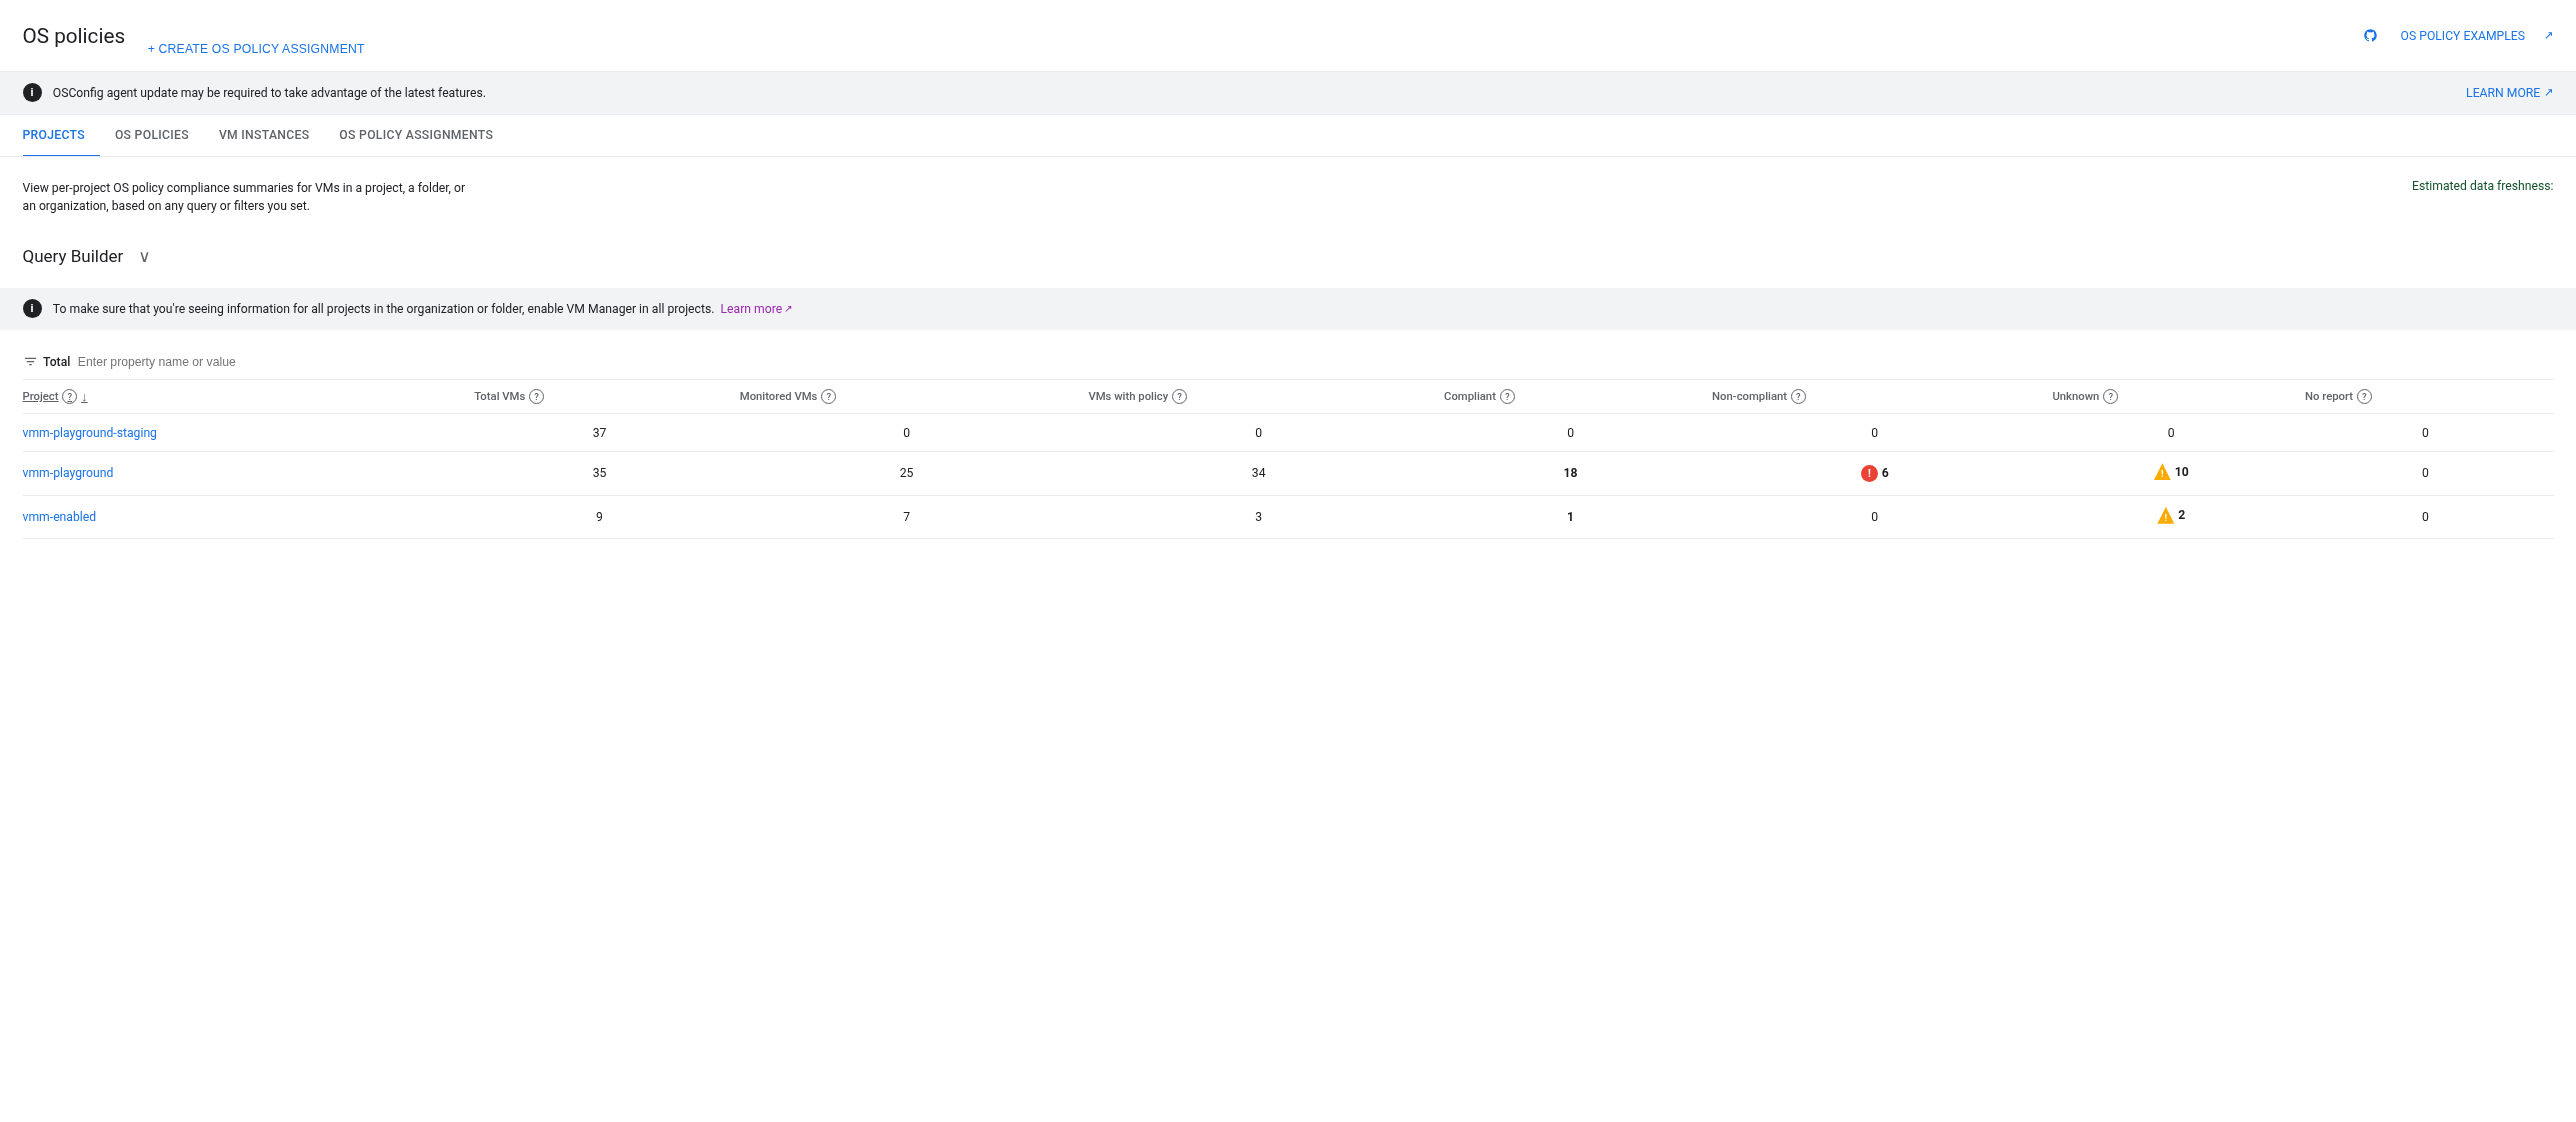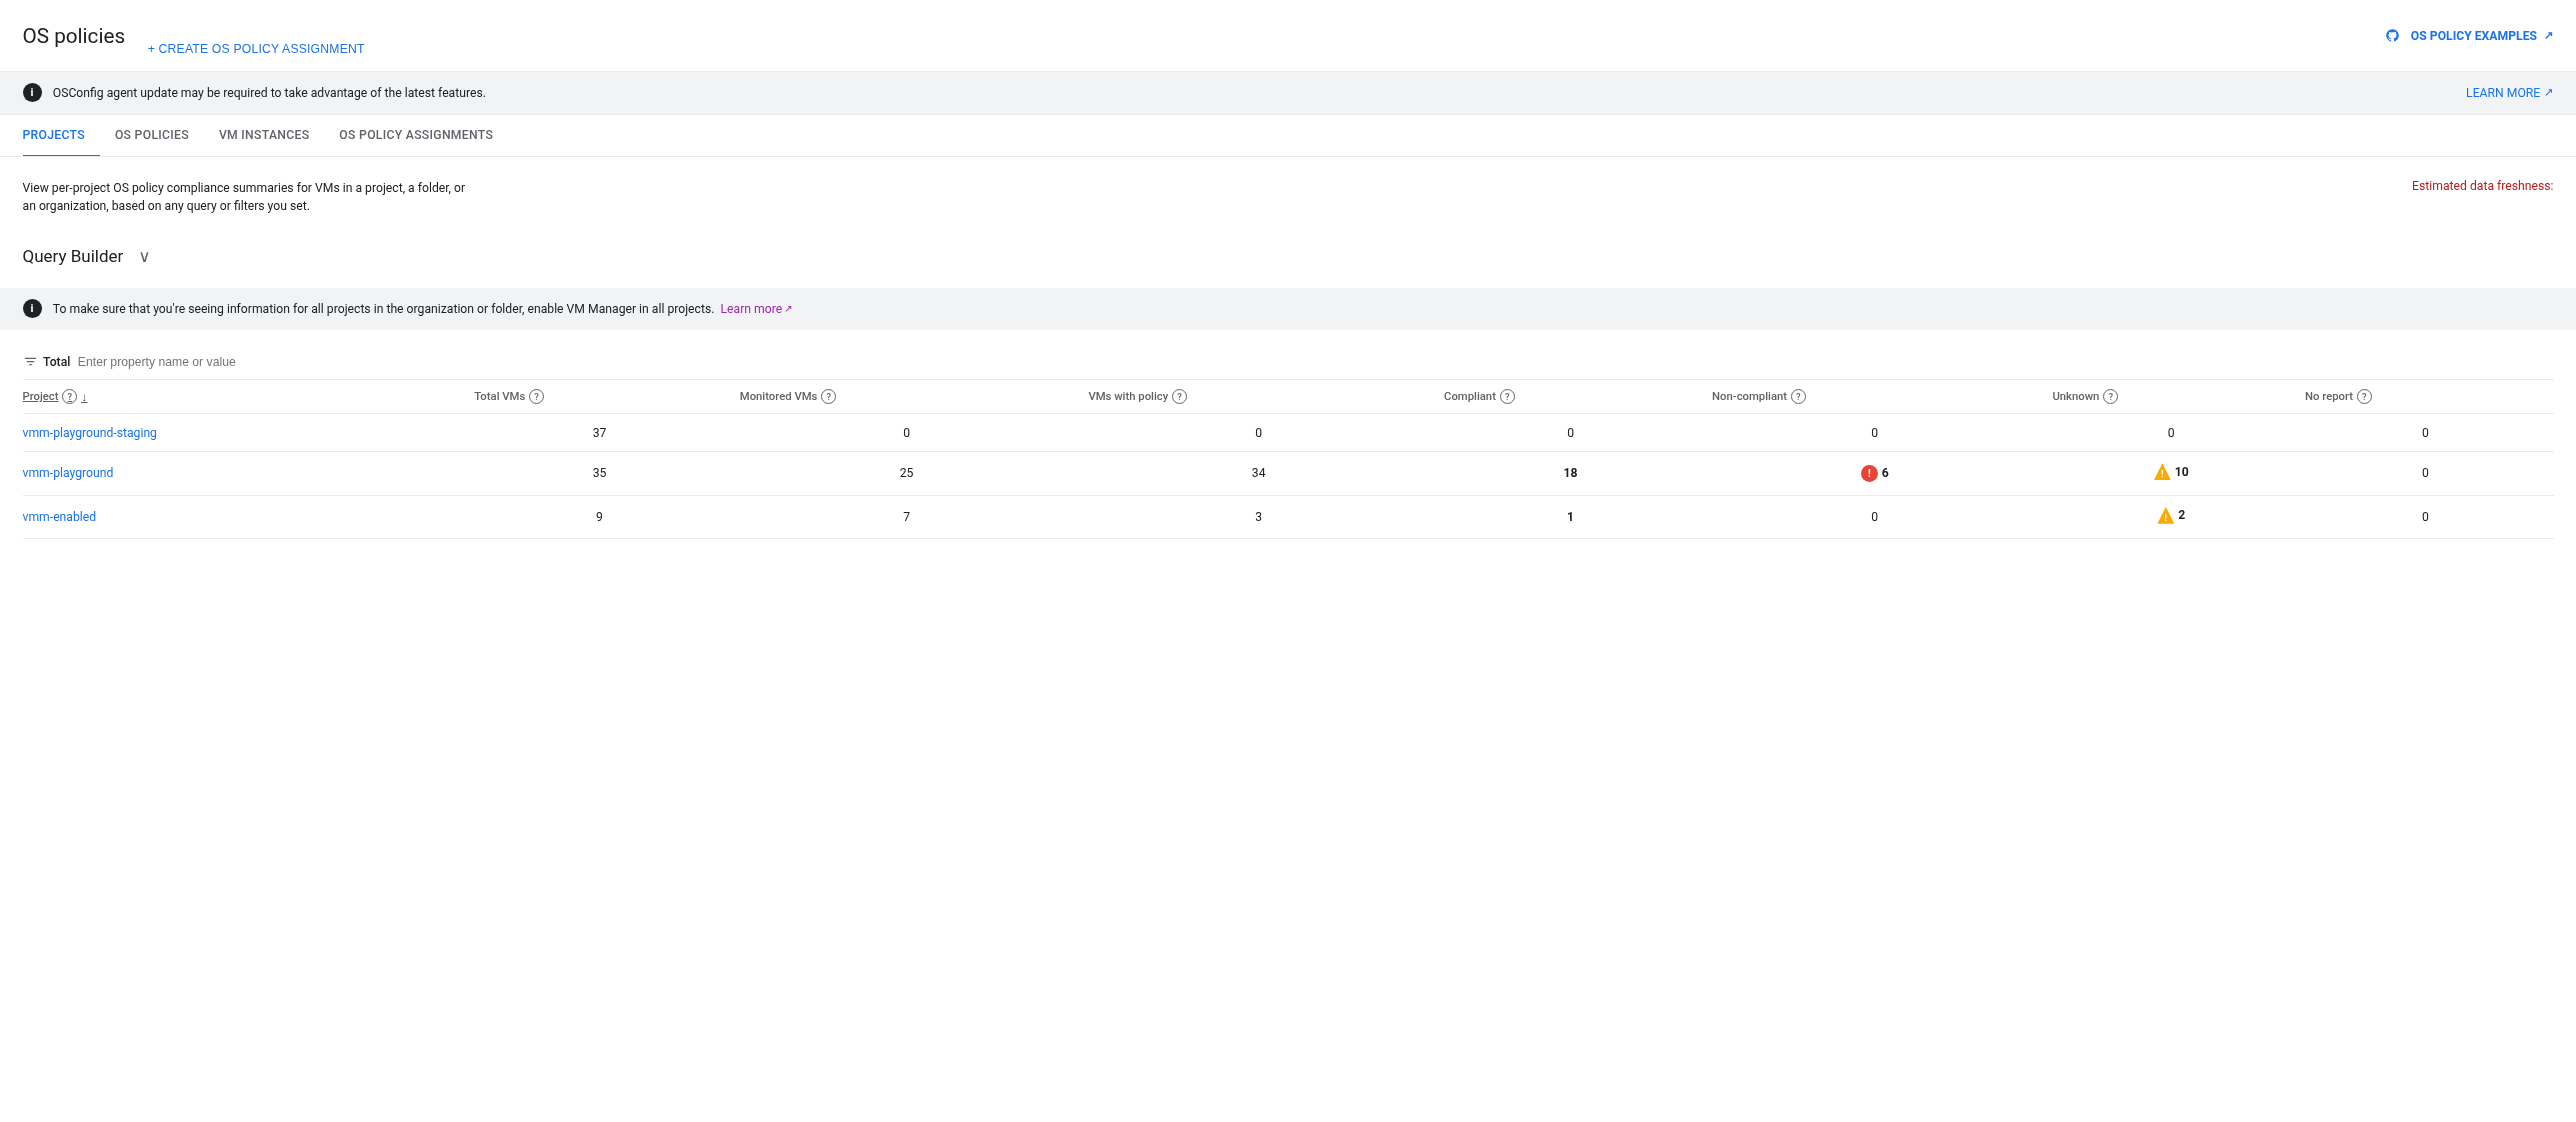--- a/index.html
+++ b/index.html
@@ -37,25 +37,25 @@
       background: none;
       padding: 0;
       margin-top: 27px;
     }
     .header-right {
       margin-left: auto;
     }
     .examples-link {
       color: #1a73e8;
       font-size: 12.2px;
-      font-weight: 700;
+      font-weight: 400;
       text-decoration: none;
       display: flex;
       align-items: center;
-      gap: 7px;
+      gap: 19px;
       cursor: pointer;
     }
 
     
     .info-banner {
       background: #f1f3f4;
       display: flex;
       align-items: center;
       padding: 11.3px 22.5px;
       border-bottom: 0.9px solid #e8eaed;
@@ -123,21 +123,21 @@
       margin-bottom: 22.5px;
     }
     .description-text {
       font-size: 12.2px;
       color: #202124;
       max-width: 451px;
       line-height: 1.5;
     }
     .data-freshness {
       font-size: 12.2px;
-      color: #b91c1c;
+      color: #14532d;
       white-space: nowrap;
     }
 
     
     .query-builder-section {
       margin-bottom: 15px;
     }
     .query-builder-header {
       display: flex;
       align-items: center;

